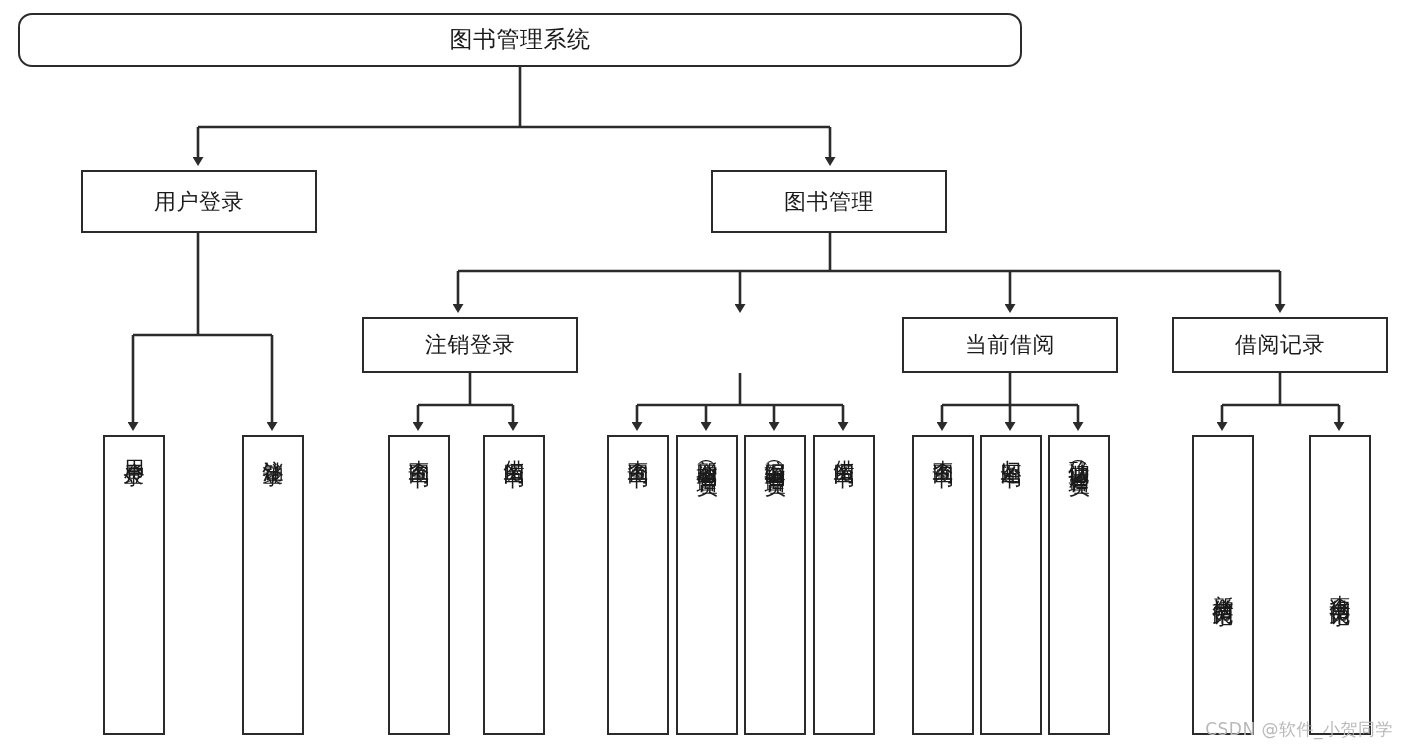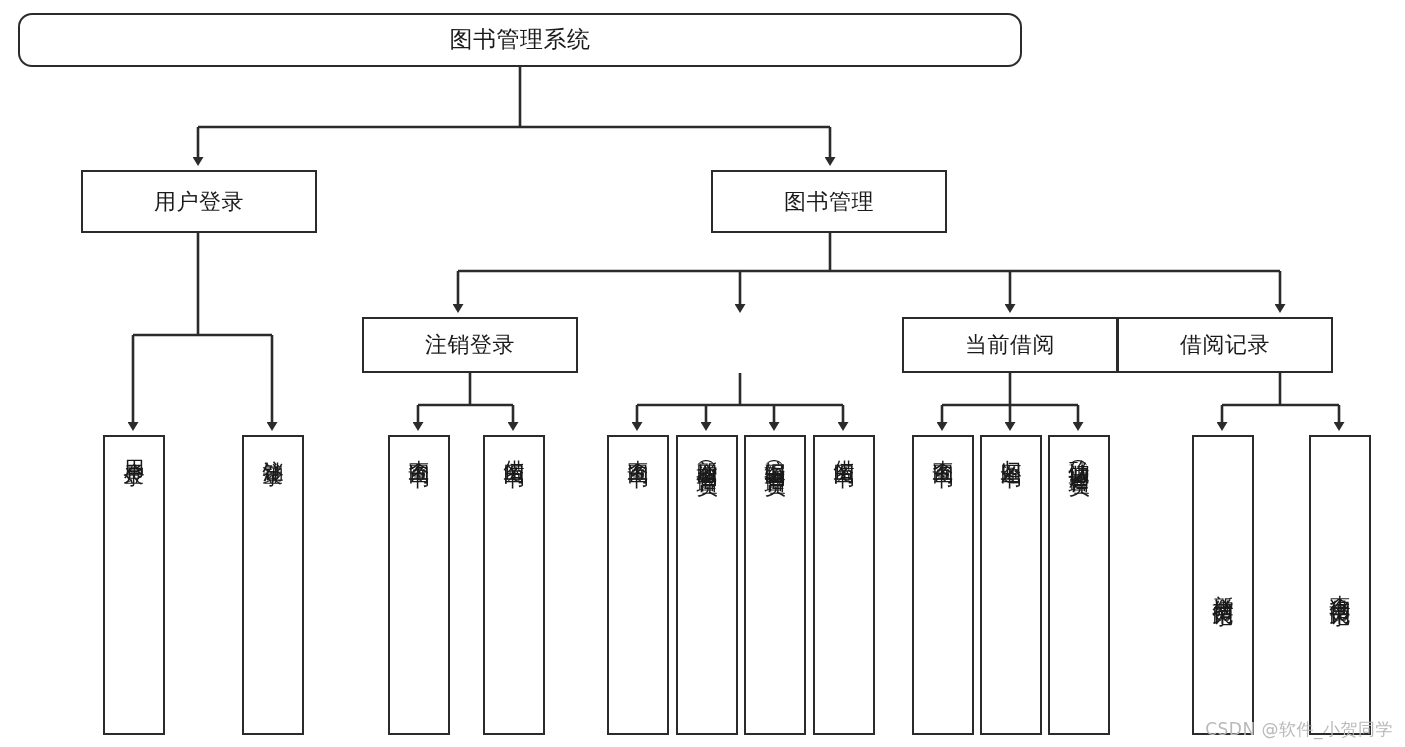--- a/index.html
+++ b/index.html
@@ -149,21 +149,21 @@
 
   <div class="node horiz" style="left:362px; top:317px; width:216px; height:56px;">
     <span class="label">注销登录</span>
   </div>
 
 
   <div class="node horiz" style="left:902px; top:317px; width:216px; height:56px;align-items:center;">
     <span class="label">当前借阅</span>
   </div>
 
-  <div class="node horiz" style="left:1117px; top:317px; width:216px; height:56px;">
+  <div class="node horiz" style="left:1172px; top:317px; width:216px; height:56px;">
     <span class="label">借阅记录</span>
   </div>
 
   <div class="node vert" style="left:103px; top:435px; width:62px; height:300px;">
     <span class="label">用户登录</span>
   </div>
 
   <div class="node vert" style="left:242px; top:435px; width:62px; height:300px;">
     <span class="label">注销登录</span>
   </div>

